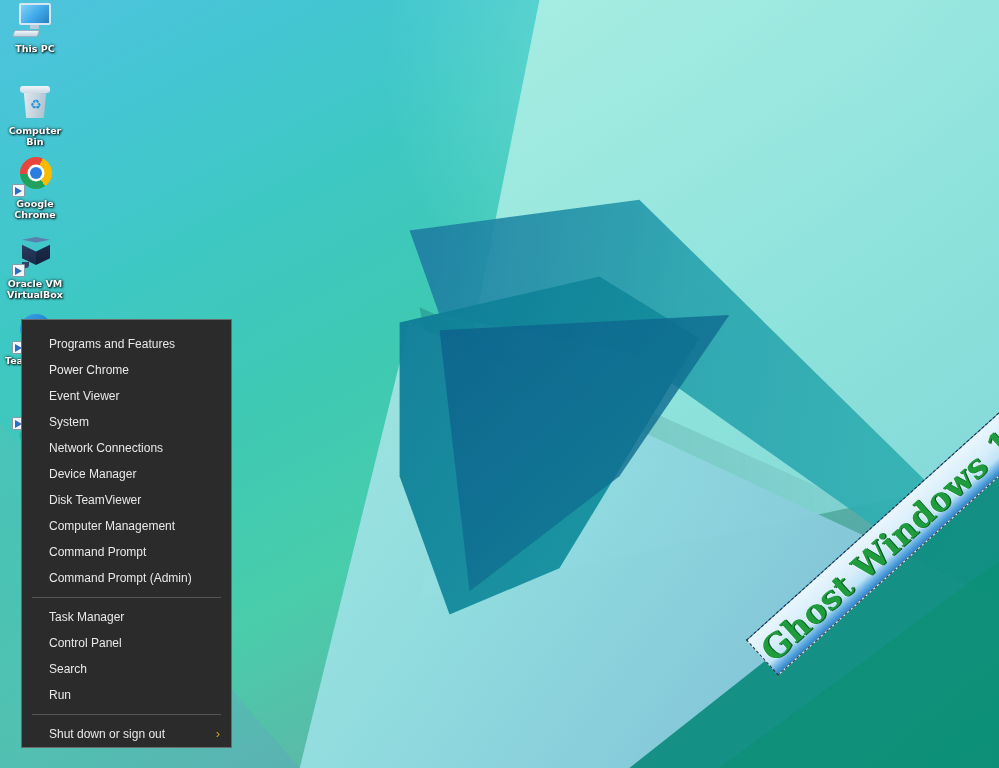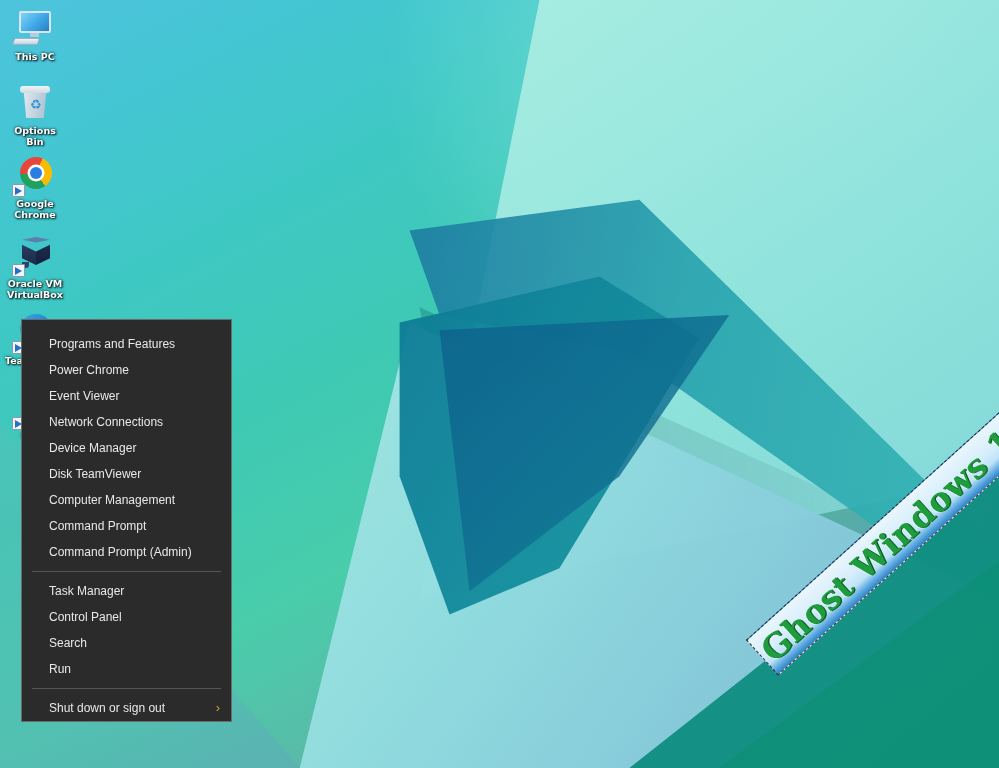--- a/index.html
+++ b/index.html
@@ -312,36 +312,36 @@
   <div class="wp-layer sheet-a"></div>
   <div class="wp-layer soft-shadow"></div>
   <div class="wp-layer fold-a"></div>
   <div class="wp-layer sheet-b"></div>
   <div class="wp-layer fold-b"></div>
   <div class="wp-layer fold-b2"></div>
   <div class="wp-layer band-c"></div>
   <div class="wp-layer band-d"></div>
   <div class="wp-layer wedge-left"></div>
 
-  <div class="icon-cell" style="left:4px;  top:8px;">
+  <div class="icon-cell" style="left:4px;  top:0;">
     <div class="icon-art">
       <div class="mon-screen"></div>
         <div class="mon-stand"></div>
         <div class="mon-kb"></div>
     </div>
     <div class="icon-label">This PC</div>
   </div>
 
   <div class="icon-cell" style="left:4px;  top:82px;">
     <div class="icon-art">
       <div class="bin-body"></div>
         <div class="bin-lip"></div>
         <div class="bin-sym">♻</div>
     </div>
-    <div class="icon-label">Options Bin</div>
+    <div class="icon-label">Computer Bin</div>
   </div>
 
   <div class="icon-cell" style="left:4px;  top:155px;">
     <div class="icon-art">
       <div class="chrome-o"></div>
         <div class="chrome-i"></div>
       <div class="shortcut-arrow"></div>
     </div>
     <div class="icon-label">Google Chrome</div>
   </div>
@@ -385,20 +385,23 @@
     <div class="menu-item">
       <span>Programs and Features</span>
     </div>
     <div class="menu-item">
       <span>Power Chrome</span>
     </div>
     <div class="menu-item">
       <span>Event Viewer</span>
     </div>
     <div class="menu-item">
+      <span>System</span>
+    </div>
+    <div class="menu-item">
       <span>Network Connections</span>
     </div>
     <div class="menu-item">
       <span>Device Manager</span>
     </div>
     <div class="menu-item">
       <span>Disk TeamViewer</span>
     </div>
     <div class="menu-item">
       <span>Computer Management</span>

